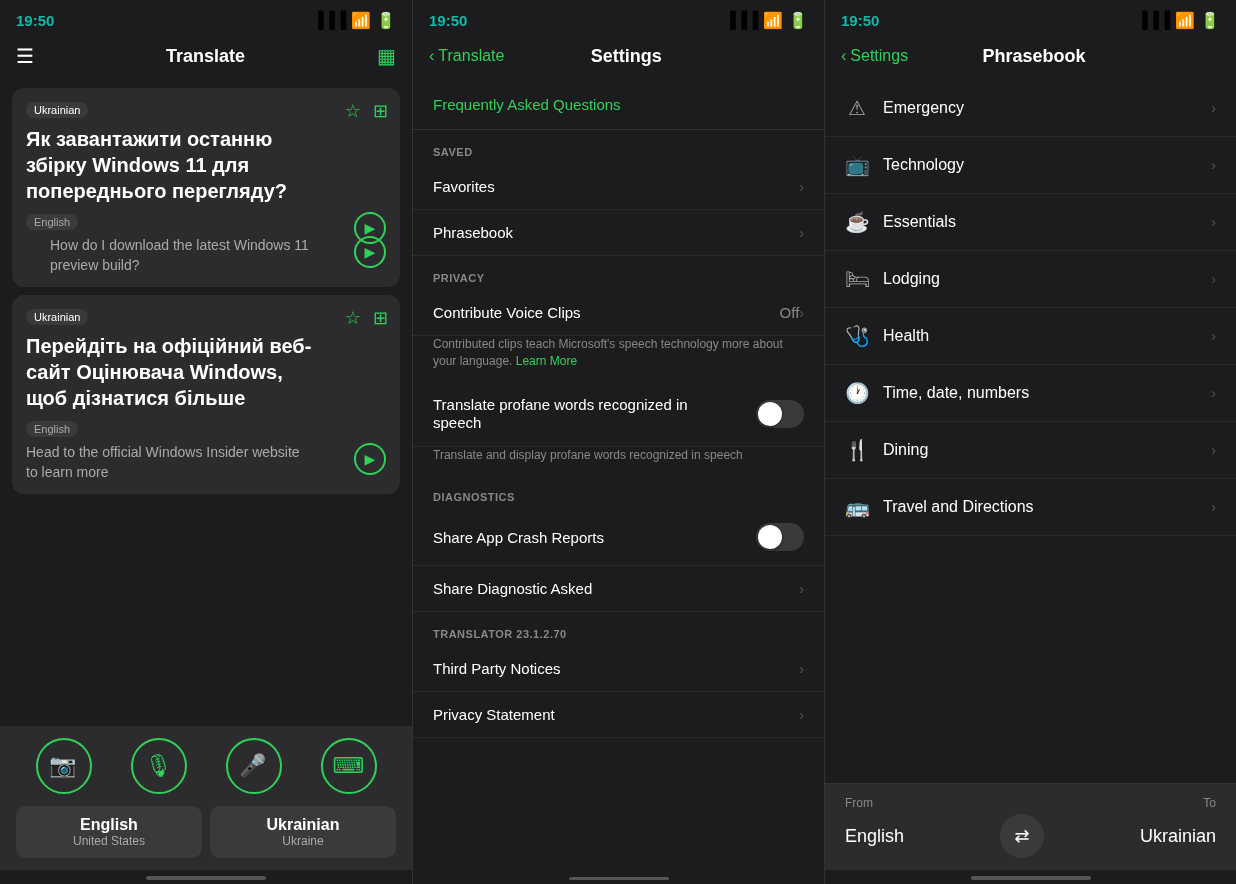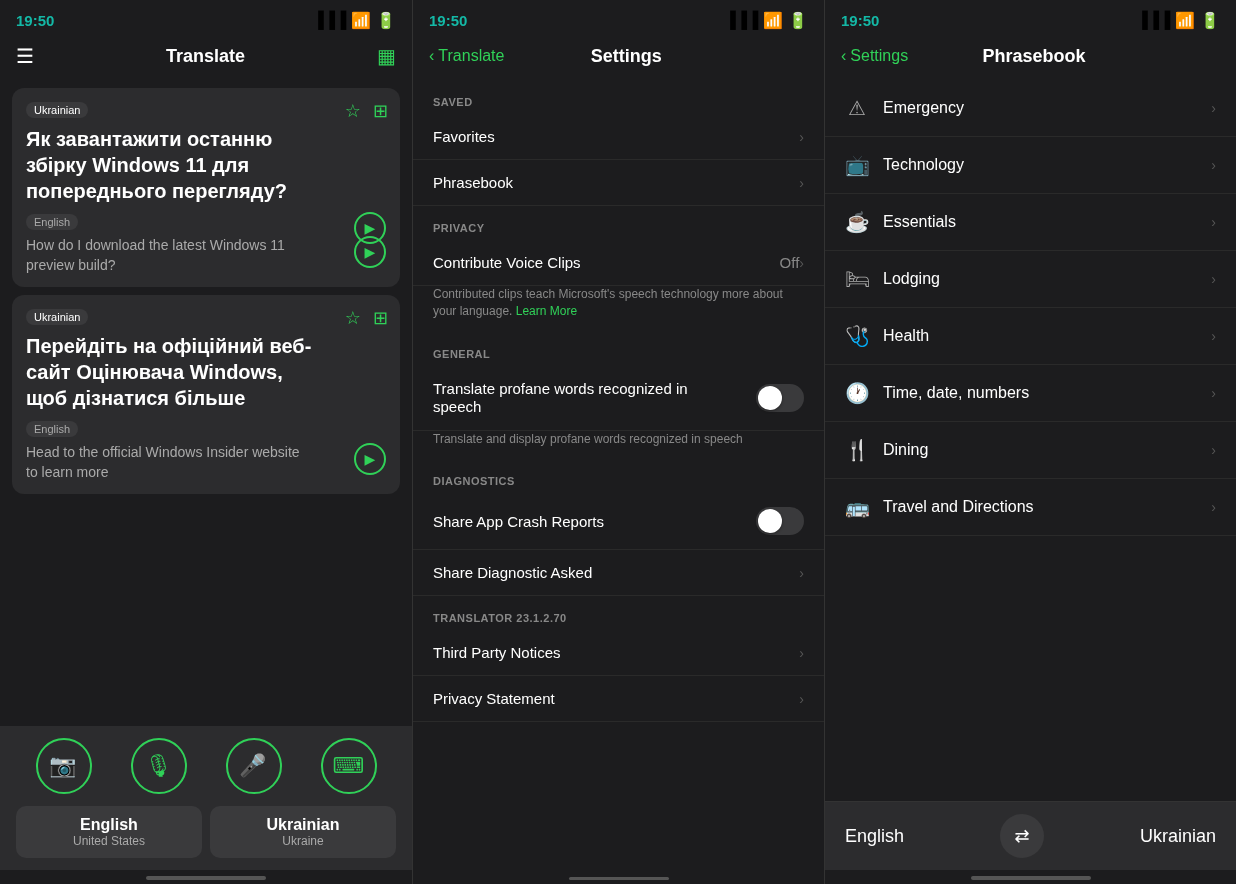--- a/index.html
+++ b/index.html
@@ -412,21 +412,21 @@
         <span class="scan-icon">⊞</span>
       </div>
       <span class="lang-badge">Ukrainian</span>
       <div style="display:flex;justify-content:flex-start;align-items:flex-start;">
         <div class="source-text">Як завантажити останню збірку Windows 11 для попереднього перегляду?</div>
       </div>
       <div style="position:relative;">
         <div class="play-btn-circle" style="bottom:auto;top:0;right:0;">▶</div>
       </div>
       <span class="lang-badge-secondary">English</span>
-      <div style="display:flex;justify-content:flex-start;align-items:flex-start;">
+      <div style="display:flex;justify-content:flex-start;align-items:flex-start;margin-left:24px;">
         <div class="translated-text" style="padding-right:44px;">How do I download the latest Windows 11 preview build?</div>
         <div class="play-btn-circle" style="position:relative;right:auto;bottom:auto;flex-shrink:0;">▶</div>
       </div>
     </div>
 
     <div class="translation-card">
       <div class="card-actions">
         <span class="star-icon">☆</span>
         <span class="scan-icon">⊞</span>
       </div>
@@ -486,20 +486,23 @@
     <div class="nav-back">
       <span>‹</span>
       <span>Translate</span>
     </div>
     <span class="nav-title">Settings</span>
     <span style="width:60px;"></span>
   </div>
 
   <div class="settings-content">
 
+    <div class="faq-link">
+      <span>Frequently Asked Questions</span>
+    </div>
 
     <div class="section-header">SAVED</div>
 
     <div class="settings-row">
       <span class="settings-row-label">Favorites</span>
       <span class="chevron">›</span>
     </div>
 
     <div class="settings-row">
       <span class="settings-row-label">Phrasebook</span>
@@ -513,21 +516,20 @@
       <div class="settings-row-value">
         <span>Off</span>
         <span class="chevron">›</span>
       </div>
     </div>
 
     <div class="settings-description">
       <span>Contributed clips teach Microsoft's speech technology more about your language. </span><span class="learn-more">Learn More</span>
     </div>
 
-    <div class="section-header">GENERAL</div>
 
     <div class="settings-row">
       <div style="flex:1;padding-right:24px;">
         <span class="settings-row-label">Translate profane words recognized in speech</span>
       </div>
       <div class="toggle-switch">
         <div class="toggle-knob"></div>
       </div>
     </div>
 
@@ -645,20 +647,24 @@
       <div class="phrasebook-row-content">
         <span class="phrase-icon">🚌</span>
         <span class="phrase-label">Travel and Directions</span>
       </div>
       <span class="chevron">›</span>
     </div>
 
   </div>
 
   <div class="from-to-footer">
+    <div class="from-to-labels">
+      <span class="from-to-label">From</span>
+      <span class="from-to-label">To</span>
+    </div>
     <div class="from-to-values">
       <span class="from-to-value">English</span>
       <div class="swap-icon-container">
         <span>⇄</span>
       </div>
       <span class="from-to-value">Ukrainian</span>
     </div>
   </div>
   <div class="home-indicator"></div>
 </div>

